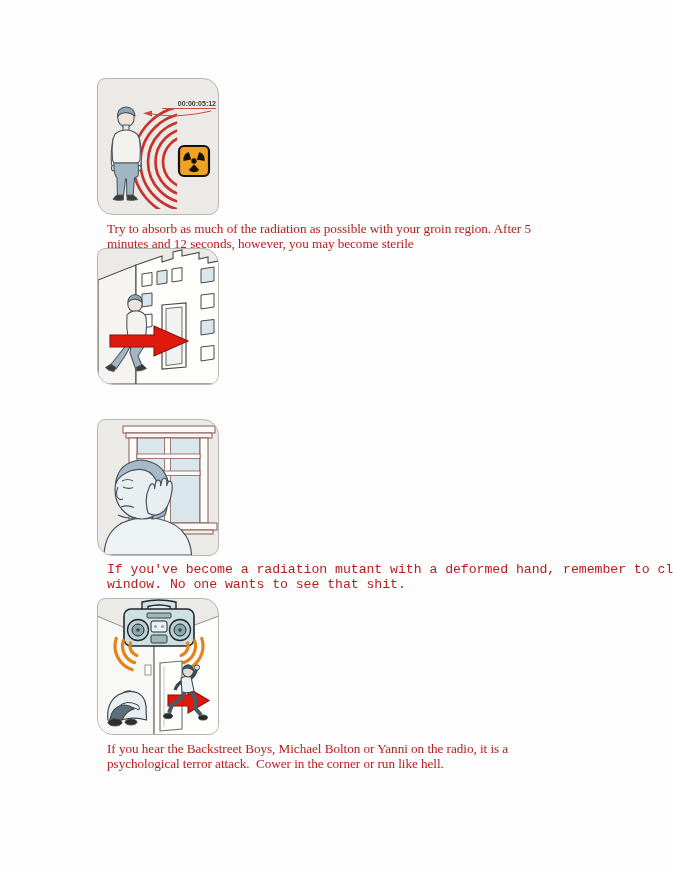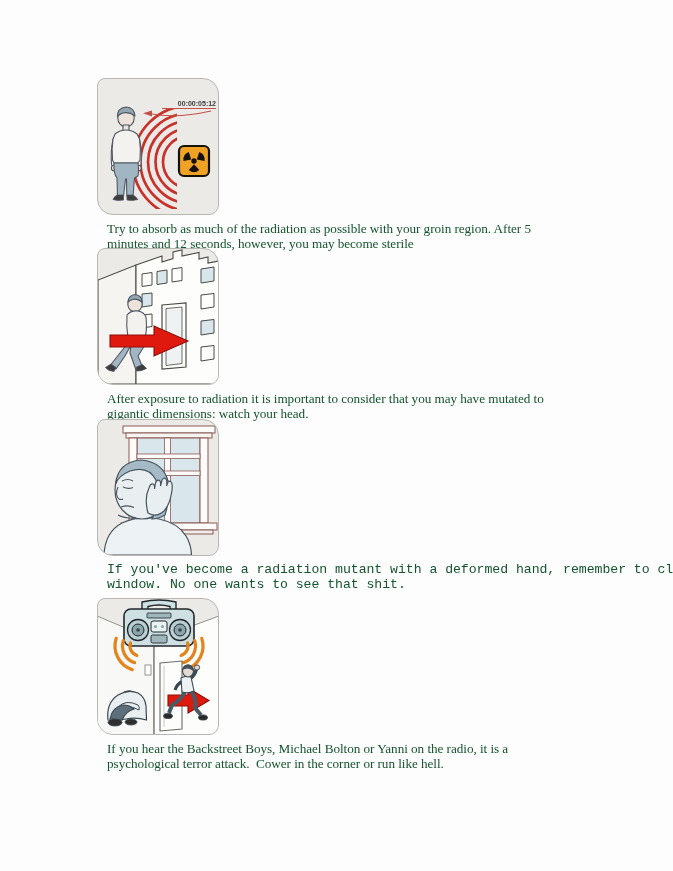--- a/index.html
+++ b/index.html
@@ -20,21 +20,21 @@
     border-radius:8px 16px 10px 16px;
     overflow:hidden;
     box-sizing:border-box;
   }
   .panel svg{display:block;width:120px;height:135px;}
   .caption{
     margin:6px 0 0 10px;
     font-size:13.2px;
     line-height:15.4px;
     letter-spacing:-0.05px;
-    color:#14532d;
+    color:#b91c1c;
     white-space:pre;
   }
   .ts{font-family:"Liberation Sans",sans-serif;font-weight:bold;}
 </style>
 </head>
 <body>
 
 <div id="screenshot">
   <div id="sheet">
 
@@ -111,22 +111,20 @@
             <ellipse cx="37" cy="55" rx="7.2" ry="8" fill="#ece3da"></ellipse>
             <path d="M30 53 Q30.5 46 37.5 45.5 Q44 46.5 44 53 Q39 49 34.5 50.5 Q31.5 51.5 30 53 Z" fill="#93a5b1"></path>
             <path d="M29 66 Q33 61 40 62 Q46 63 48 68 L48.5 76 Q48.5 84 47 89 L30 89 Q28 77 29 66 Z" fill="#f4f2ee"></path>
             <path d="M30 89 L47 89 L47 96 L40 107 L44.5 118 L38 121 L32 104 L33 96 L27 107 L18 120 L12.5 116 L26 99 Z" fill="#a2b5c3"></path>
             <path d="M13 115 L18 118.5 L16 122.5 Q10 122 7.5 118.5 Z" fill="#3d3d3d" stroke-width="0.8"></path>
             <path d="M38.5 118 L44.5 115.5 L48.5 119.5 Q43 122.5 38.5 122 Z" fill="#3d3d3d" stroke-width="0.8"></path>
           </g>
           <path d="M12 86 L56 86 L56 77 L90 92 L56 107 L56 98 L12 98 Z" fill="#e0190f" stroke="#8a0f08" stroke-width="1.1"></path>
         </svg>
       </div>
-      <p class="caption">After exposure to radiation it is important to consider that you may have mutated to
-gigantic dimensions: watch your head.</p>
     </div>
 
     <div class="step" id="step-3">
       <div class="panel">
         <svg viewBox="0 0 120 135">
           <g stroke="#8c5a56" stroke-width="1">
             <rect x="25" y="6" width="92" height="7" fill="#fdfcfa"></rect>
             <rect x="28" y="13" width="86" height="5" fill="#f6f4f0"></rect>
             <rect x="39" y="18" width="63" height="85" fill="#d9e7ec"></rect>
             <rect x="31" y="18" width="8" height="85" fill="#fdfcfa"></rect>

